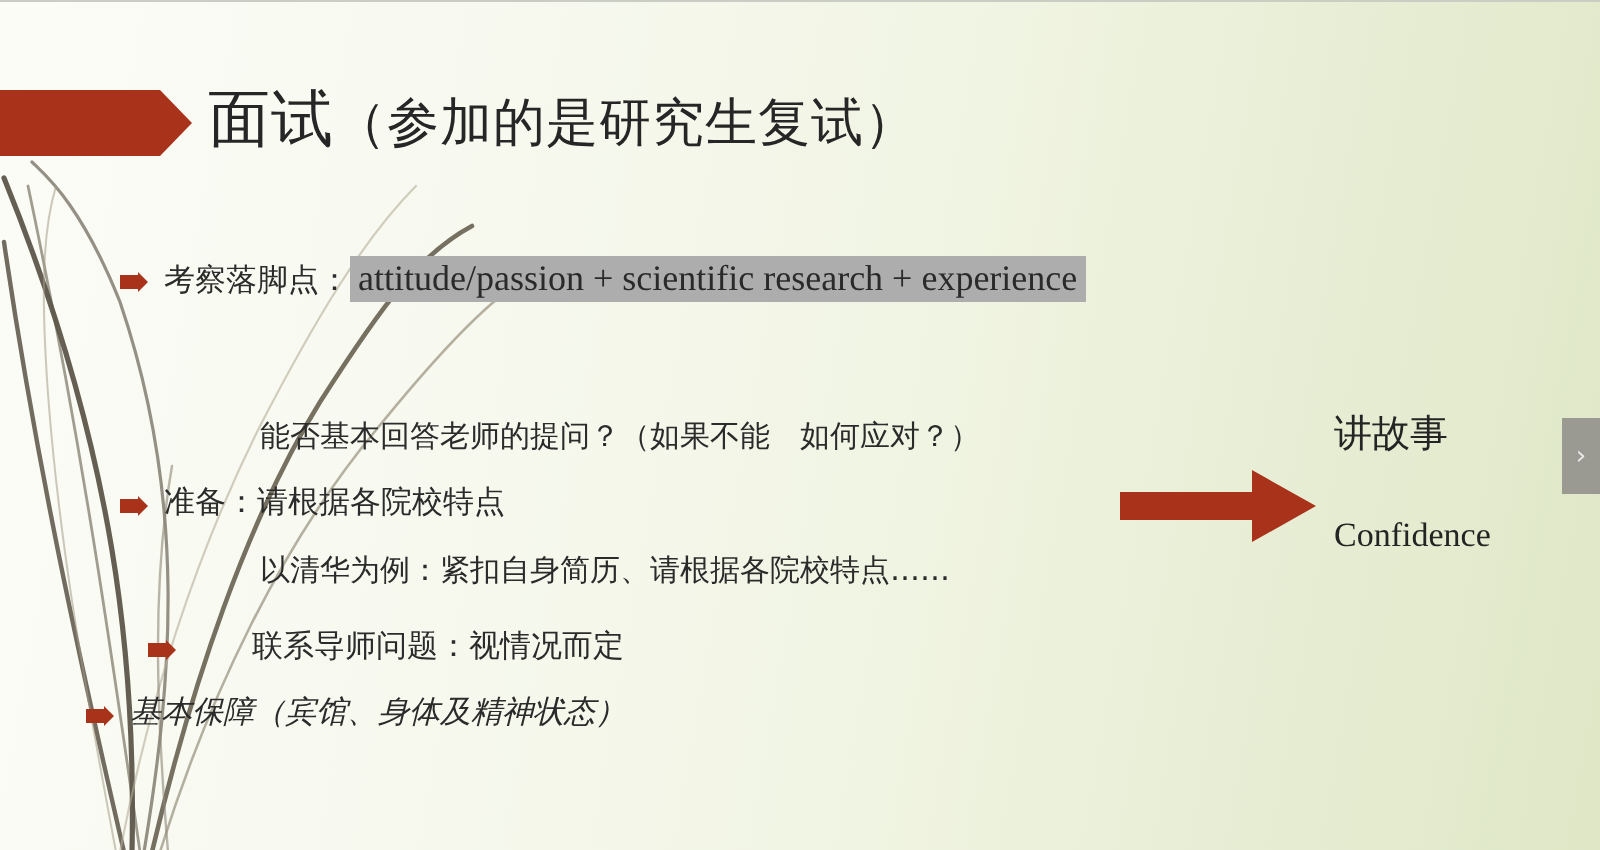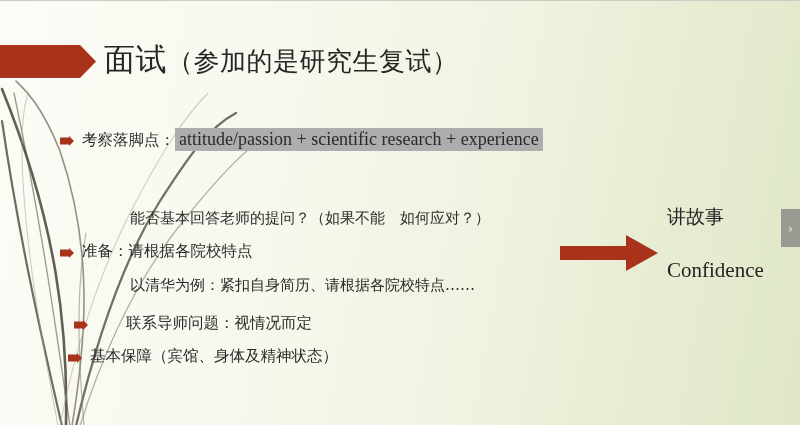--- a/index.html
+++ b/index.html
@@ -95,21 +95,21 @@
     top: 203px;
     font-size: 19px;
     color: #242424;
     font-family: Liberation Sans, sans-serif;
     white-space: nowrap;
   }
   .callout-en {
     position: absolute;
     left: 667px;
     top: 257px;
-    font-size: 21px;
+    font-size: 17px;
     color: #242424;
     font-family: "Liberation Serif", "DejaVu Serif", serif;
     white-space: nowrap;
   }
 
   
   .nav-next {
     position: absolute;
     right: 0px;
     top: 208px;
@@ -176,21 +176,21 @@
       <span class="sub-text">以清华为例：紧扣自身简历、请根据各院校特点……</span>
     </div>
 
     <div class="row" style="left:74px; top:312px;padding-left:30px;">
       <svg class="bullet-marker" viewBox="0 0 14 10">
         <polygon points="0,1.5 9,1.5 9,0 14,5 9,10 9,8.5 0,8.5" fill="#a8331a"></polygon>
       </svg>
       <span class="bullet-text">联系导师问题：视情况而定</span>
     </div>
 
-    <div class="row" style="left:68px; top:345px;">
+    <div class="row" style="left:43px; top:345px;font-style:italic;">
       <svg class="bullet-marker" viewBox="0 0 14 10">
         <polygon points="0,1.5 9,1.5 9,0 14,5 9,10 9,8.5 0,8.5" fill="#a8331a"></polygon>
       </svg>
       <span class="bullet-text">基本保障（宾馆、身体及精神状态）</span>
     </div>
 
   </div>
 
   <svg class="right-arrow" viewBox="0 0 98 36" preserveAspectRatio="none">
     <polygon points="0,11 66,11 66,0 98,18 66,36 66,25 0,25" fill="#a8331a"></polygon>

